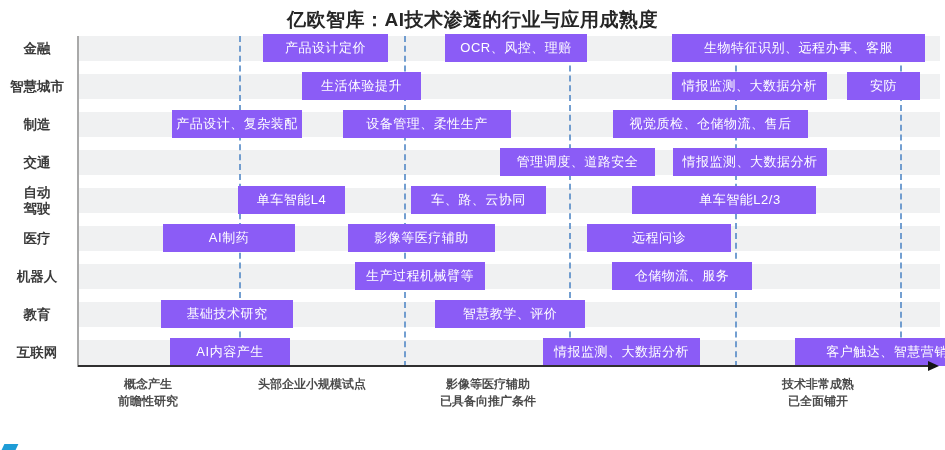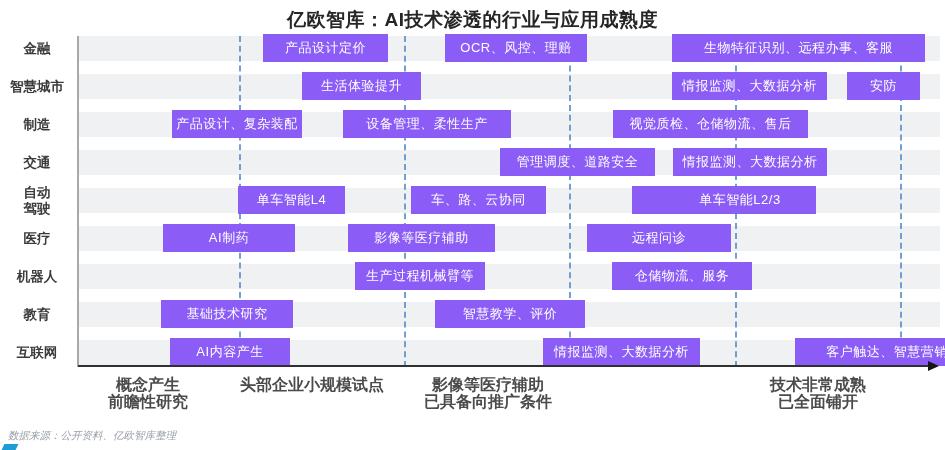--- a/index.html
+++ b/index.html
@@ -13,21 +13,21 @@
              justify-content:center;text-align:center;font-size:13.5px;font-weight:bold;
              color:#3b3b3b;line-height:16px;white-space:pre-line;}
   .gridline{position:absolute;top:36px;height:331px;width:0;border-left:2px dashed #5b8fc9;opacity:.85;}
   .bar{position:absolute;height:28px;background:#8b5cf6;color:#ffffff;font-size:13px;
        line-height:28px;text-align:center;letter-spacing:.5px;white-space:nowrap;overflow:hidden;}
   .y-axis{position:absolute;left:77px;top:36px;width:2px;height:331px;background:#a9a9a9;}
   .x-axis{position:absolute;left:78px;top:365px;width:852px;height:2px;background:#303030;}
   .x-arrow{position:absolute;left:928px;top:360.5px;width:0;height:0;
            border-left:11px solid #161616;border-top:5.5px solid transparent;
            border-bottom:5.5px solid transparent;}
-  .stage-label{position:absolute;top:376px;width:190px;text-align:center;font-size:16px;
+  .stage-label{position:absolute;top:376px;width:190px;text-align:center;font-size:12px;
                font-weight:bold;color:#4b4b4b;line-height:17px;white-space:pre-line;}
   .source{position:absolute;left:8px;top:429px;font-size:10.5px;font-style:italic;color:#9aa0a8;}
   .corner-mark{position:absolute;left:3px;top:444px;width:14px;height:6px;background:#1e9cd6;
                transform:skewX(-25deg);}
 </style>
 </head>
 <body>
 
 <div class="canvas">
   <div class="title">亿欧智库：AI技术渗透的行业与应用成熟度</div>
@@ -87,15 +87,14 @@
 前瞻性研究</div>
       <div class="stage-label" style="left: 217px;">头部企业小规模试点</div>
       <div class="stage-label" style="left: 393px;">影像等医疗辅助
 已具备向推广条件</div>
       <div class="stage-label" style="left: 723px;">技术非常成熟
 已全面铺开</div>
       <div class="x-axis"></div>
     <div class="x-arrow"></div>
   </div>
 
-  <div class="source">数据来源：公开资料、亿欧智库整理</div>
   <div class="corner-mark"></div>
 </div>
 
 </body></html>

